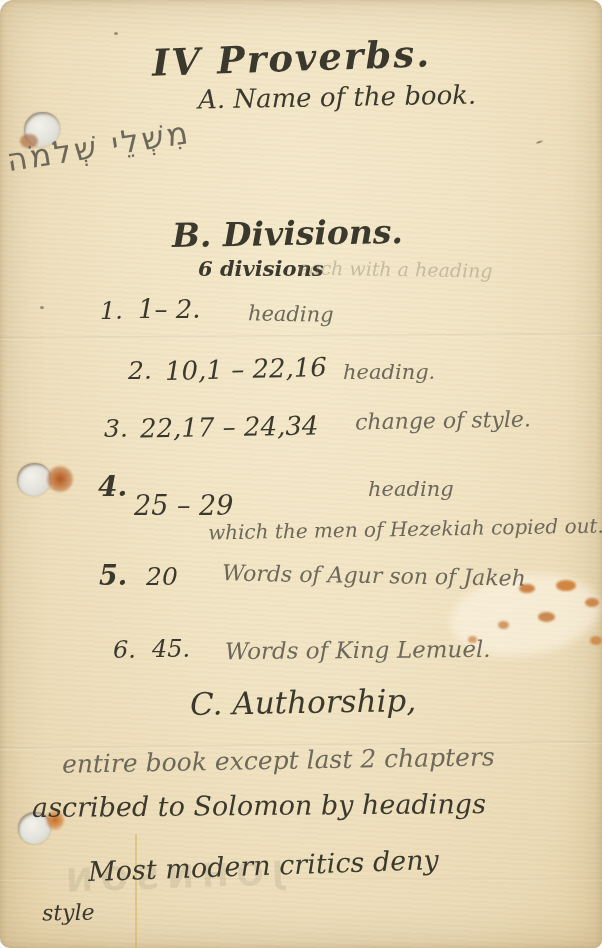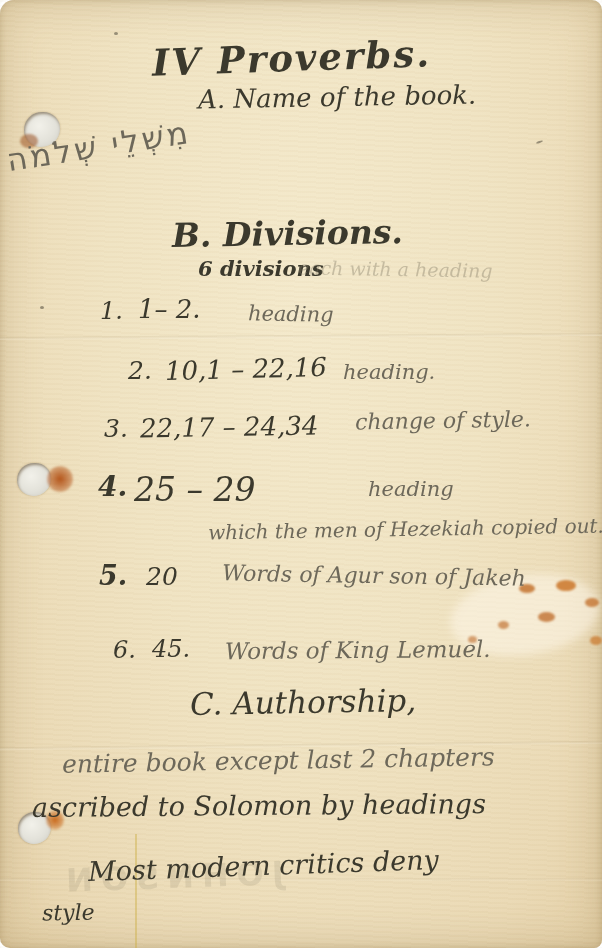--- a/index.html
+++ b/index.html
@@ -97,21 +97,21 @@
       <span class="hw ink" style="left: 165px; top: 354px; font-size: 26px; transform: rotate(-1.5deg); position: absolute;">10,1 – 22,16</span>
       <span class="hw pencil" style="left: 343px; top: 360px; font-size: 21px; position: absolute;">heading.</span>
     </div>
     <div class="hw" style="left: 0px; top: 0px; position: absolute;">
       <span class="hw ink" style="left: 104px; top: 414px; font-size: 25px; position: absolute;">3.</span>
       <span class="hw ink" style="left: 140px; top: 412px; font-size: 26px; transform: rotate(-1deg); position: absolute;">22,17 – 24,34</span>
       <span class="hw pencil" style="left: 355px; top: 408px; font-size: 22px; transform: rotate(-1deg); position: absolute;">change of style.</span>
     </div>
     <div class="hw" style="left: 0px; top: 0px; position: absolute;">
       <span class="hw ink" style="left: 98px; top: 470px; font-size: 28px; font-weight: bold; position: absolute;">4.</span>
-      <span class="hw ink" style="left: 134px; top: 470px; font-size: 33px; position: absolute;">25 – 29</span>
+      <span class="hw ink" style="left: 134px; top: 490px; font-size: 27px; position: absolute;">25 – 29</span>
       <span class="hw pencil" style="left: 368px; top: 477px; font-size: 21px; position: absolute;">heading</span>
       <span class="hw pencil" style="left: 208px; top: 517px; font-size: 20px; transform: rotate(-1deg); position: absolute;">which the men of Hezekiah copied out.</span>
     </div>
     <div class="hw" style="left: 0px; top: 0px; position: absolute;">
       <span class="hw ink" style="left: 99px; top: 560px; font-size: 27px; font-weight: bold; position: absolute;">5.</span>
       <span class="hw ink" style="left: 146px; top: 562px; font-size: 25px; position: absolute;">20</span>
       <span class="hw pencil" style="left: 222px; top: 563px; font-size: 22px; transform: rotate(1deg); position: absolute;">Words of Agur son of Jakeh</span>
     </div>
     <div class="hw" style="left: 0px; top: 0px; position: absolute;">
       <span class="hw ink" style="left: 113px; top: 636px; font-size: 24px; position: absolute;">6.</span>

